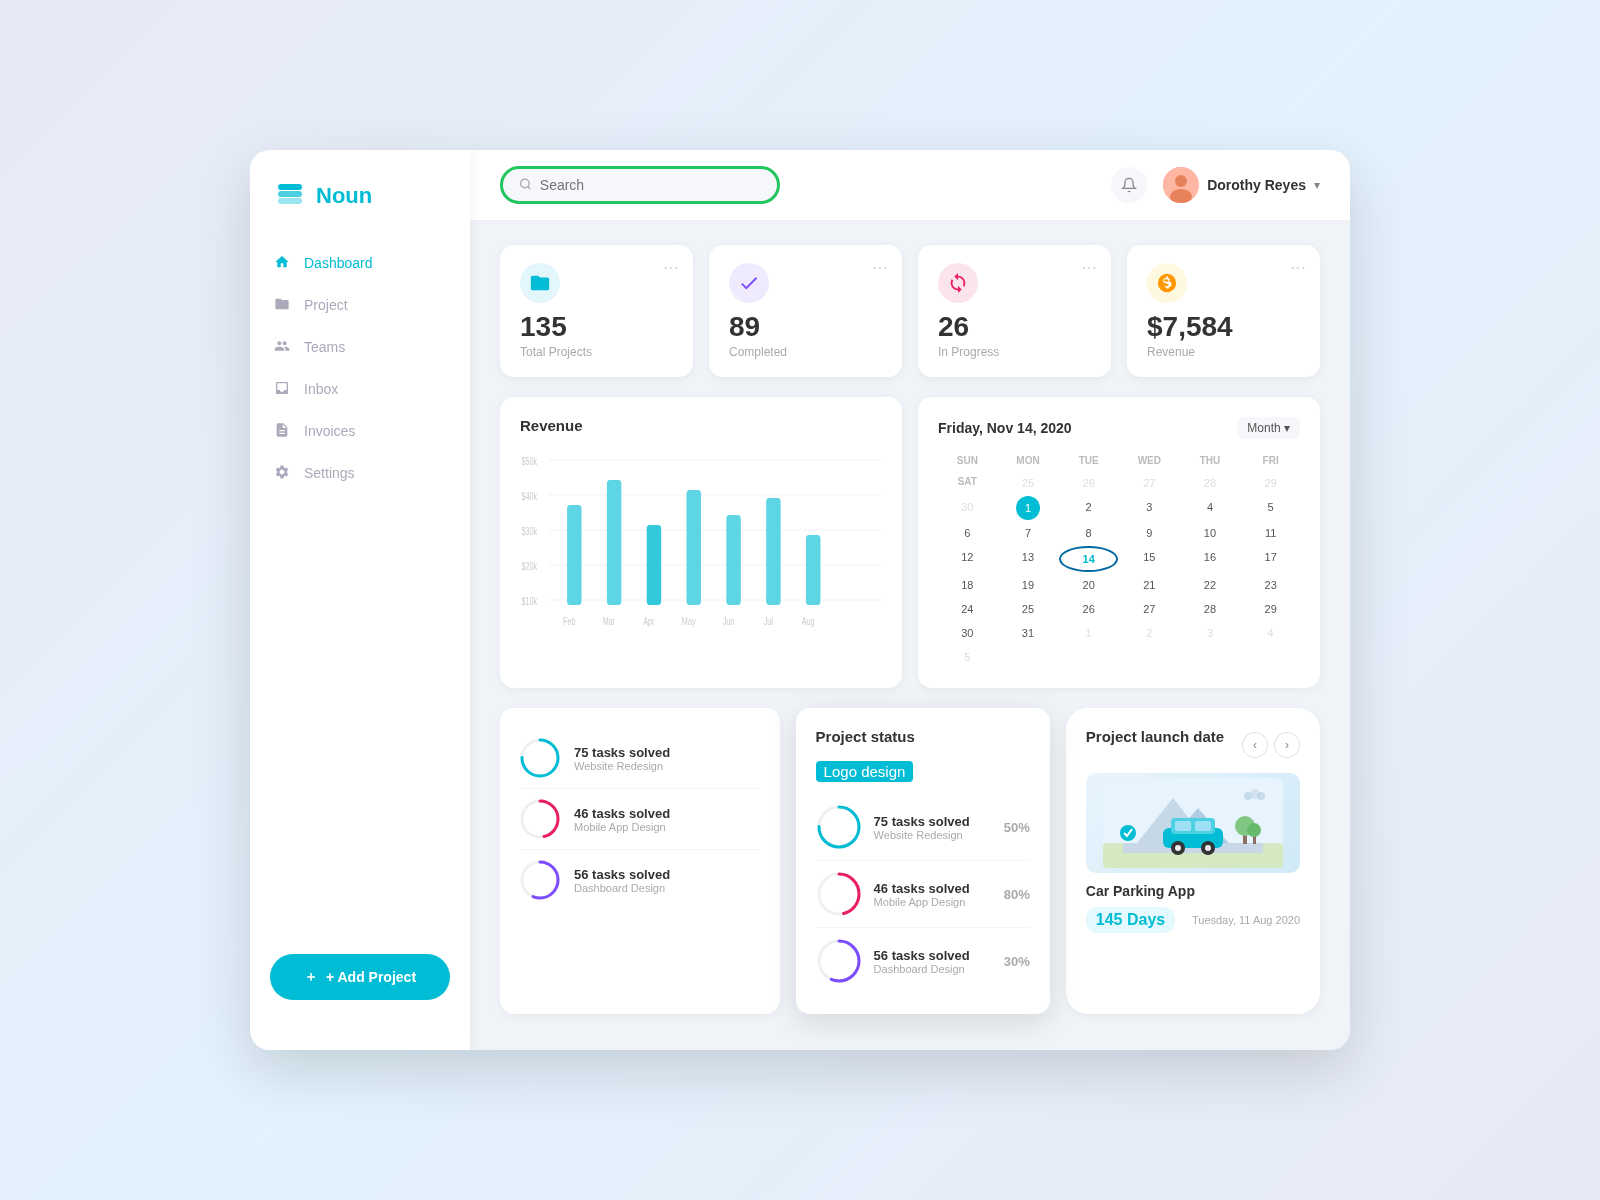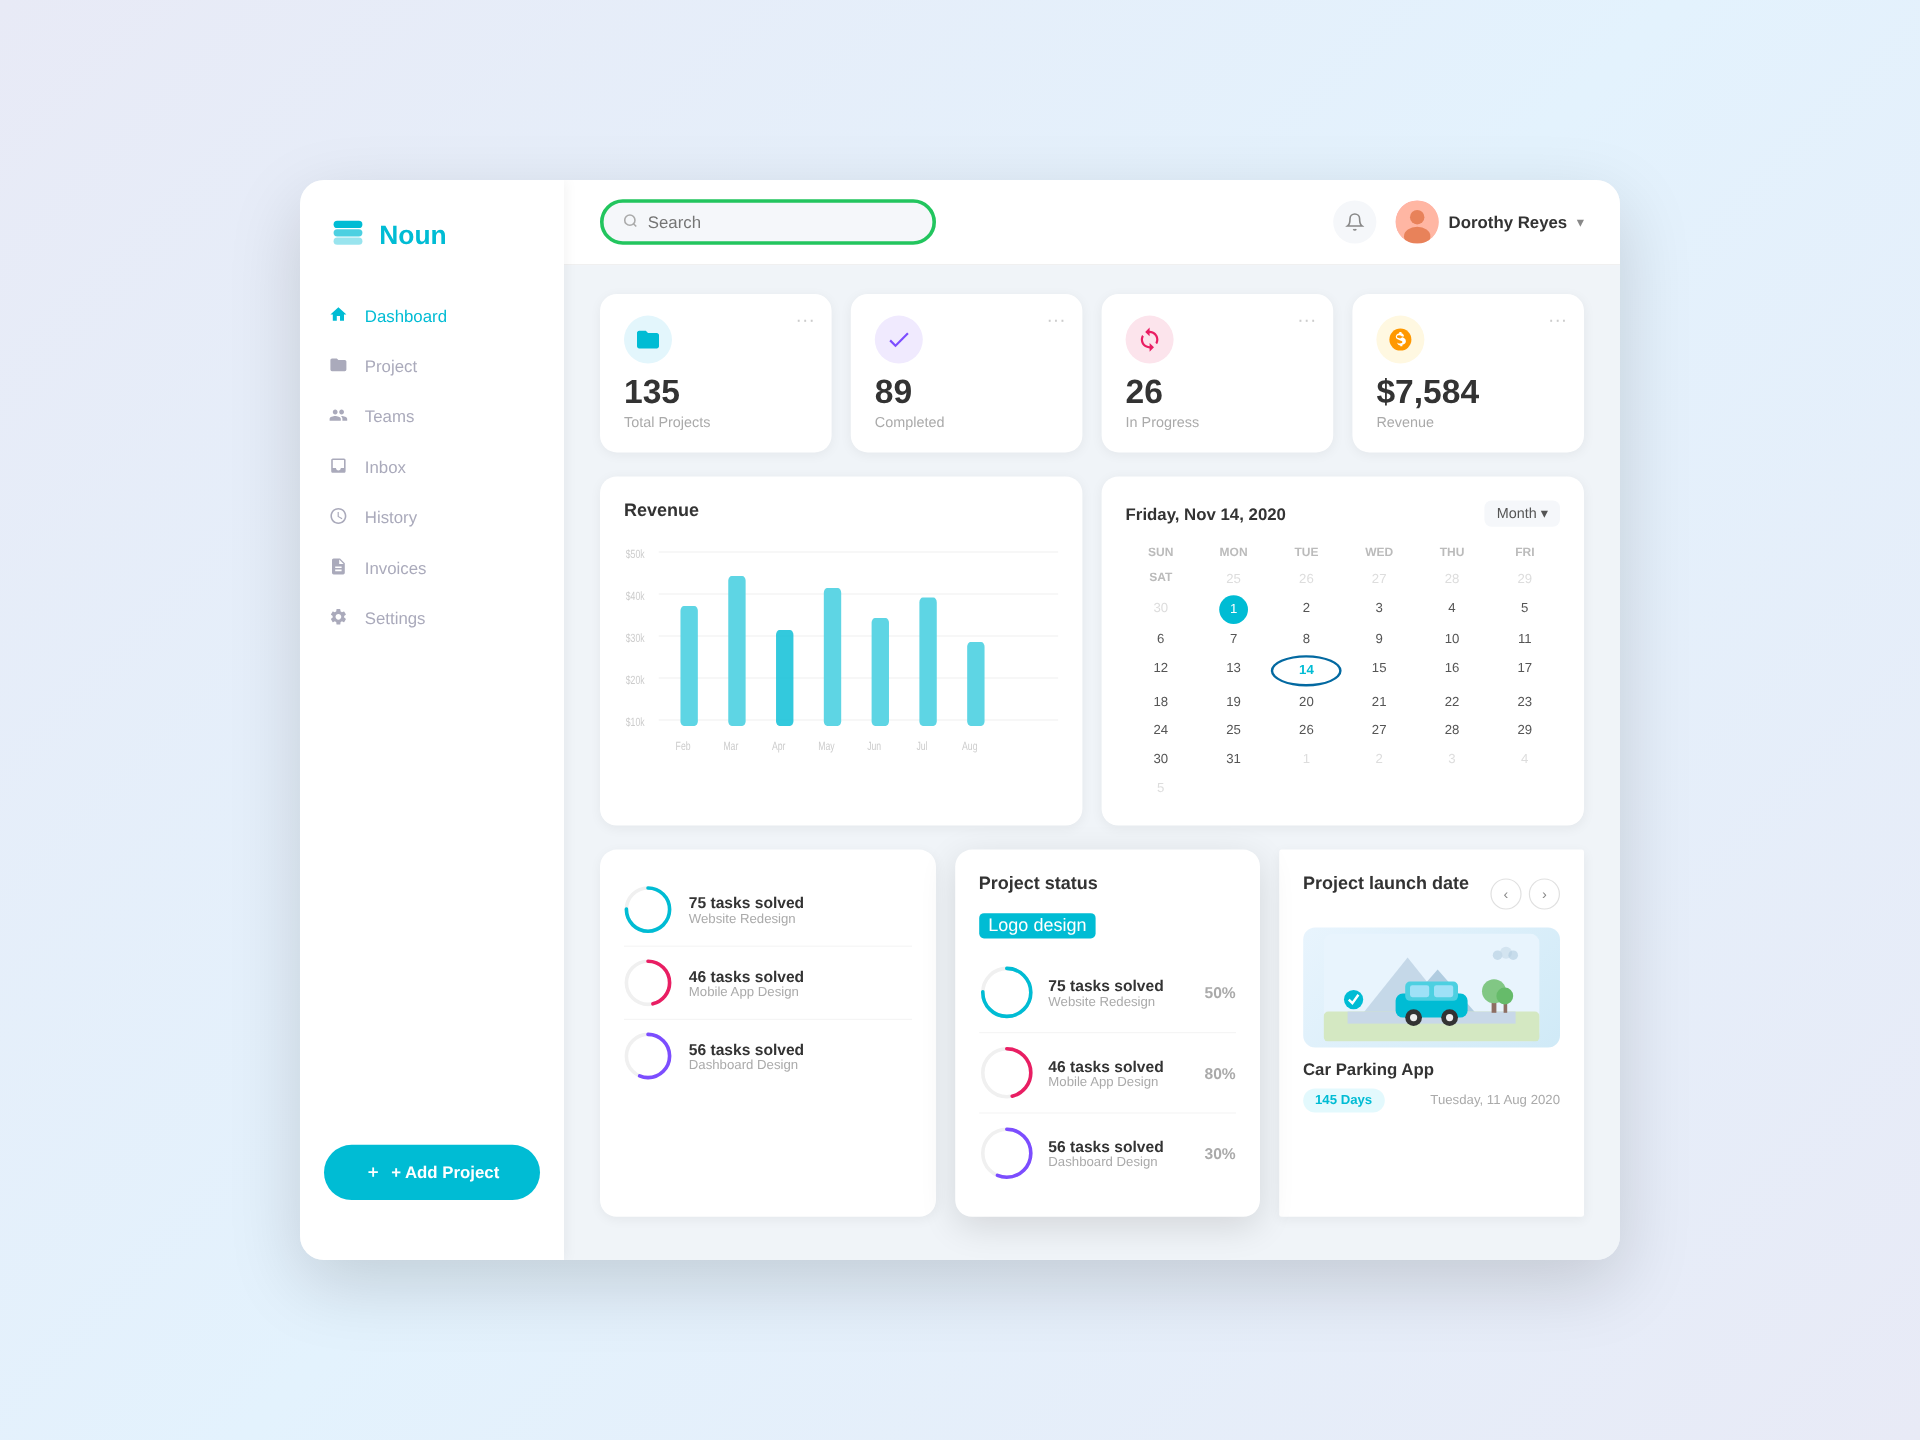--- a/index.html
+++ b/index.html
@@ -337,21 +337,21 @@
       background: #00bcd4;
       color: #fff;
       font-size: 15px;
       border-radius: 4px;
       padding: 2px 8px;
       display: inline-block;
     }
     
     .launch-card {
       background: #fff;
-      border-radius: 2px;
+      border-radius: 22px;
       padding: 20px;
       box-shadow: 0 2px 10px rgba(0,0,0,0.05);
     }
     .launch-header {
       display: flex;
       justify-content: space-between;
       align-items: center;
       margin-bottom: 12px;
     }
     .launch-nav { display: flex; gap: 6px; }
@@ -373,21 +373,21 @@
       border-radius: 10px;
       height: 100px;
       display: flex;
       align-items: center;
       justify-content: center;
       margin-bottom: 10px;
       overflow: hidden;
     }
     .launch-project-name { font-size: 14px; font-weight: 600; color: #333; margin-bottom: 8px; }
     .launch-meta { display: flex; justify-content: space-between; align-items: center; }
-    .days-badge { background: #e3f9fd; color: #00bcd4; font-size: 11px; font-weight: 600; padding: 4px 10px; border-radius: 12px; }
+    .days-badge { background: #e3f9fd; color: #00bcd4; font-size: 16px; font-weight: 600; padding: 4px 10px; border-radius: 12px; }
     .launch-date { font-size: 11px; color: #aaa; }
   </style>
 </head>
 <body>
 
 <div class="app-container">
 
   <aside class="sidebar">
     <div class="sidebar-logo">
 
@@ -416,26 +416,20 @@
           <span class="nav-icon" style="color:#aab"><svg width="16" height="16" viewBox="0 0 24 24" fill="currentColor">
               <path d="M16 11c1.66 0 2.99-1.34 2.99-3S17.66 5 16 5c-1.66 0-3 1.34-3 3s1.34 3 3 3zm-8 0c1.66 0 2.99-1.34 2.99-3S9.66 5 8 5C6.34 5 5 6.34 5 8s1.34 3 3 3zm0 2c-2.33 0-7 1.17-7 3.5V19h14v-2.5c0-2.33-4.67-3.5-7-3.5zm8 0c-.29 0-.62.02-.97.05 1.16.84 1.97 1.97 1.97 3.45V19h6v-2.5c0-2.33-4.67-3.5-7-3.5z"></path>
             </svg></span>
           <span>Teams</span>
         </div>
         <div class="nav-item">
           <span class="nav-icon" style="color:#aab"><svg width="16" height="16" viewBox="0 0 24 24" fill="currentColor">
               <path d="M19 3H5c-1.1 0-2 .9-2 2v14c0 1.1.9 2 2 2h14c1.1 0 2-.9 2-2V5c0-1.1-.9-2-2-2zm0 12h-4c0 1.66-1.34 3-3 3s-3-1.34-3-3H5V5h14v10z"></path>
             </svg></span>
           <span>Inbox</span>
-        </div>
-        <div class="nav-item">
-          <span class="nav-icon" style="color:#aab"><svg width="16" height="16" viewBox="0 0 24 24" fill="currentColor">
-              <path d="M11.99 2C6.47 2 2 6.48 2 12s4.47 10 9.99 10C17.52 22 22 17.52 22 12S17.52 2 11.99 2zM12 20c-4.42 0-8-3.58-8-8s3.58-8 8-8 8 3.58 8 8-3.58 8-8 8zm.5-13H11v6l5.25 3.15.75-1.23-4.5-2.67V7z"></path>
-            </svg></span>
-          <span>History</span>
         </div>
         <div class="nav-item">
           <span class="nav-icon" style="color:#aab"><svg width="16" height="16" viewBox="0 0 24 24" fill="currentColor">
               <path d="M14 2H6c-1.1 0-2 .9-2 2v16c0 1.1.9 2 2 2h12c1.1 0 2-.9 2-2V8l-6-6zm2 16H8v-2h8v2zm0-4H8v-2h8v2zm-3-5V3.5L18.5 9H13z"></path>
             </svg></span>
           <span>Invoices</span>
         </div>
         <div class="nav-item">
           <span class="nav-icon" style="color:#aab"><svg width="16" height="16" viewBox="0 0 24 24" fill="currentColor">
               <path d="M19.14 12.94c.04-.3.06-.61.06-.94 0-.32-.02-.64-.07-.94l2.03-1.58a.49.49 0 00.12-.61l-1.92-3.32a.488.488 0 00-.59-.22l-2.39.96c-.5-.38-1.03-.7-1.62-.94l-.36-2.54a.484.484 0 00-.48-.41h-3.84c-.24 0-.43.17-.47.41l-.36 2.54c-.59.24-1.13.57-1.62.94l-2.39-.96c-.22-.08-.47 0-.59.22L2.74 8.87c-.12.21-.08.47.12.61l2.03 1.58c-.05.3-.07.62-.07.94s.02.64.07.94l-2.03 1.58a.49.49 0 00-.12.61l1.92 3.32c.12.22.37.29.59.22l2.39-.96c.5.38 1.03.7 1.62.94l.36 2.54c.05.24.24.41.48.41h3.84c.24 0 .44-.17.47-.41l.36-2.54c.59-.24 1.13-.56 1.62-.94l2.39.96c.22.08.47 0 .59-.22l1.92-3.32c.12-.22.07-.47-.12-.61l-2.01-1.58zM12 15.6c-1.98 0-3.6-1.62-3.6-3.6s1.62-3.6 3.6-3.6 3.6 1.62 3.6 3.6-1.62 3.6-3.6 3.6z"></path>

